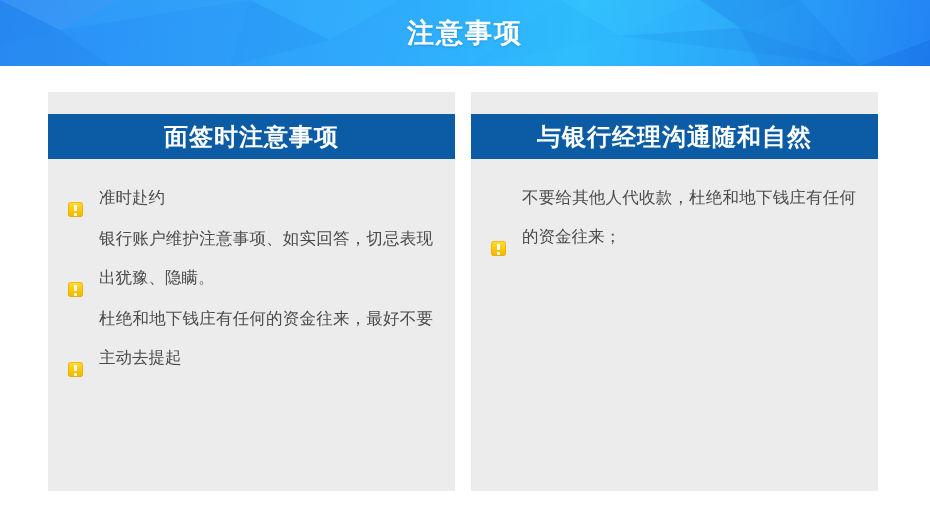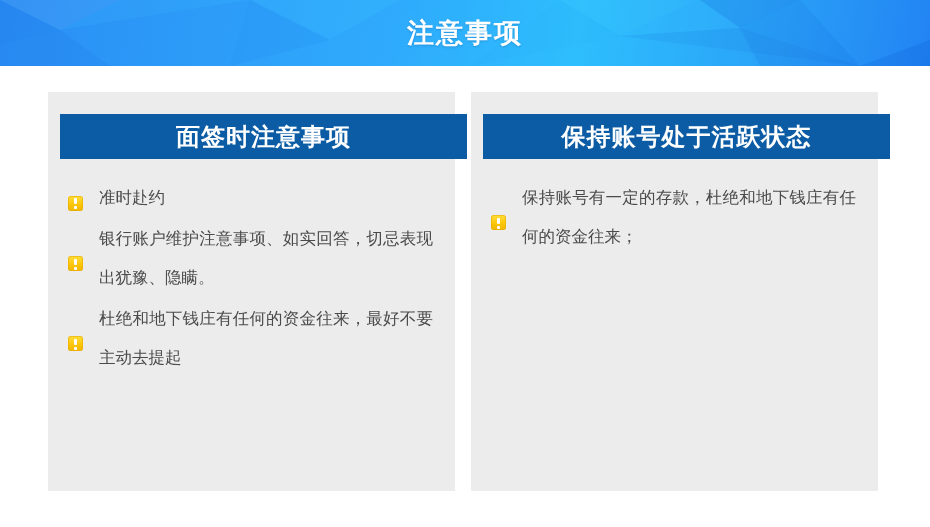--- a/index.html
+++ b/index.html
@@ -72,36 +72,35 @@
     height: 45px;
     background: #0b5ca4;
     color: #ffffff;
     font-size: 24px;
     font-weight: bold;
     letter-spacing: 1px;
     text-align: center;
     line-height: 45px;
     white-space: nowrap;
     box-sizing: border-box;
-    margin-left: 12px;
   }
 
   .card-body {
     position: absolute;
     left: 0;
     right: 0;
     top: 80px;
     bottom: 0;
     padding: 6px 22px 0 14px;
     box-sizing: border-box;
   }
 
   .item {
     display: flex;
-    align-items: center;
+    align-items: flex-end;
     margin-bottom: 2px;
   }
   .item-icon {
     flex: 0 0 auto;
     width: 15px;
     height: 15px;
     margin: 11px 16px 0 6px;
     border-radius: 3px;
     background: linear-gradient(180deg, #ffdf3e 0%, #fcc60a 55%, #f0b800 100%);
     box-shadow: inset 0 0 0 1px rgba(228,168,0,.55);
@@ -181,26 +180,26 @@
 
       <div class="item">
         <span class="item-icon"></span>
         <span class="item-text">杜绝和地下钱庄有任何的资金往来，最好不要主动去提起</span>
       </div>
 
     </div>
   </div>
 
   <div class="card card-right">
-    <div class="card-header">保持账号处于活跃状态</div>
+    <div class="card-header">与银行经理沟通随和自然</div>
     <div class="card-body">
 
 
       <div class="item">
         <span class="item-icon"></span>
-        <span class="item-text">保持账号有一定的存款，杜绝和地下钱庄有任何的资金往来；</span>
+        <span class="item-text">不要给其他人代收款，杜绝和地下钱庄有任何的资金往来；</span>
       </div>
 
 
     </div>
   </div>
 
 </div>
 
 </body></html>

